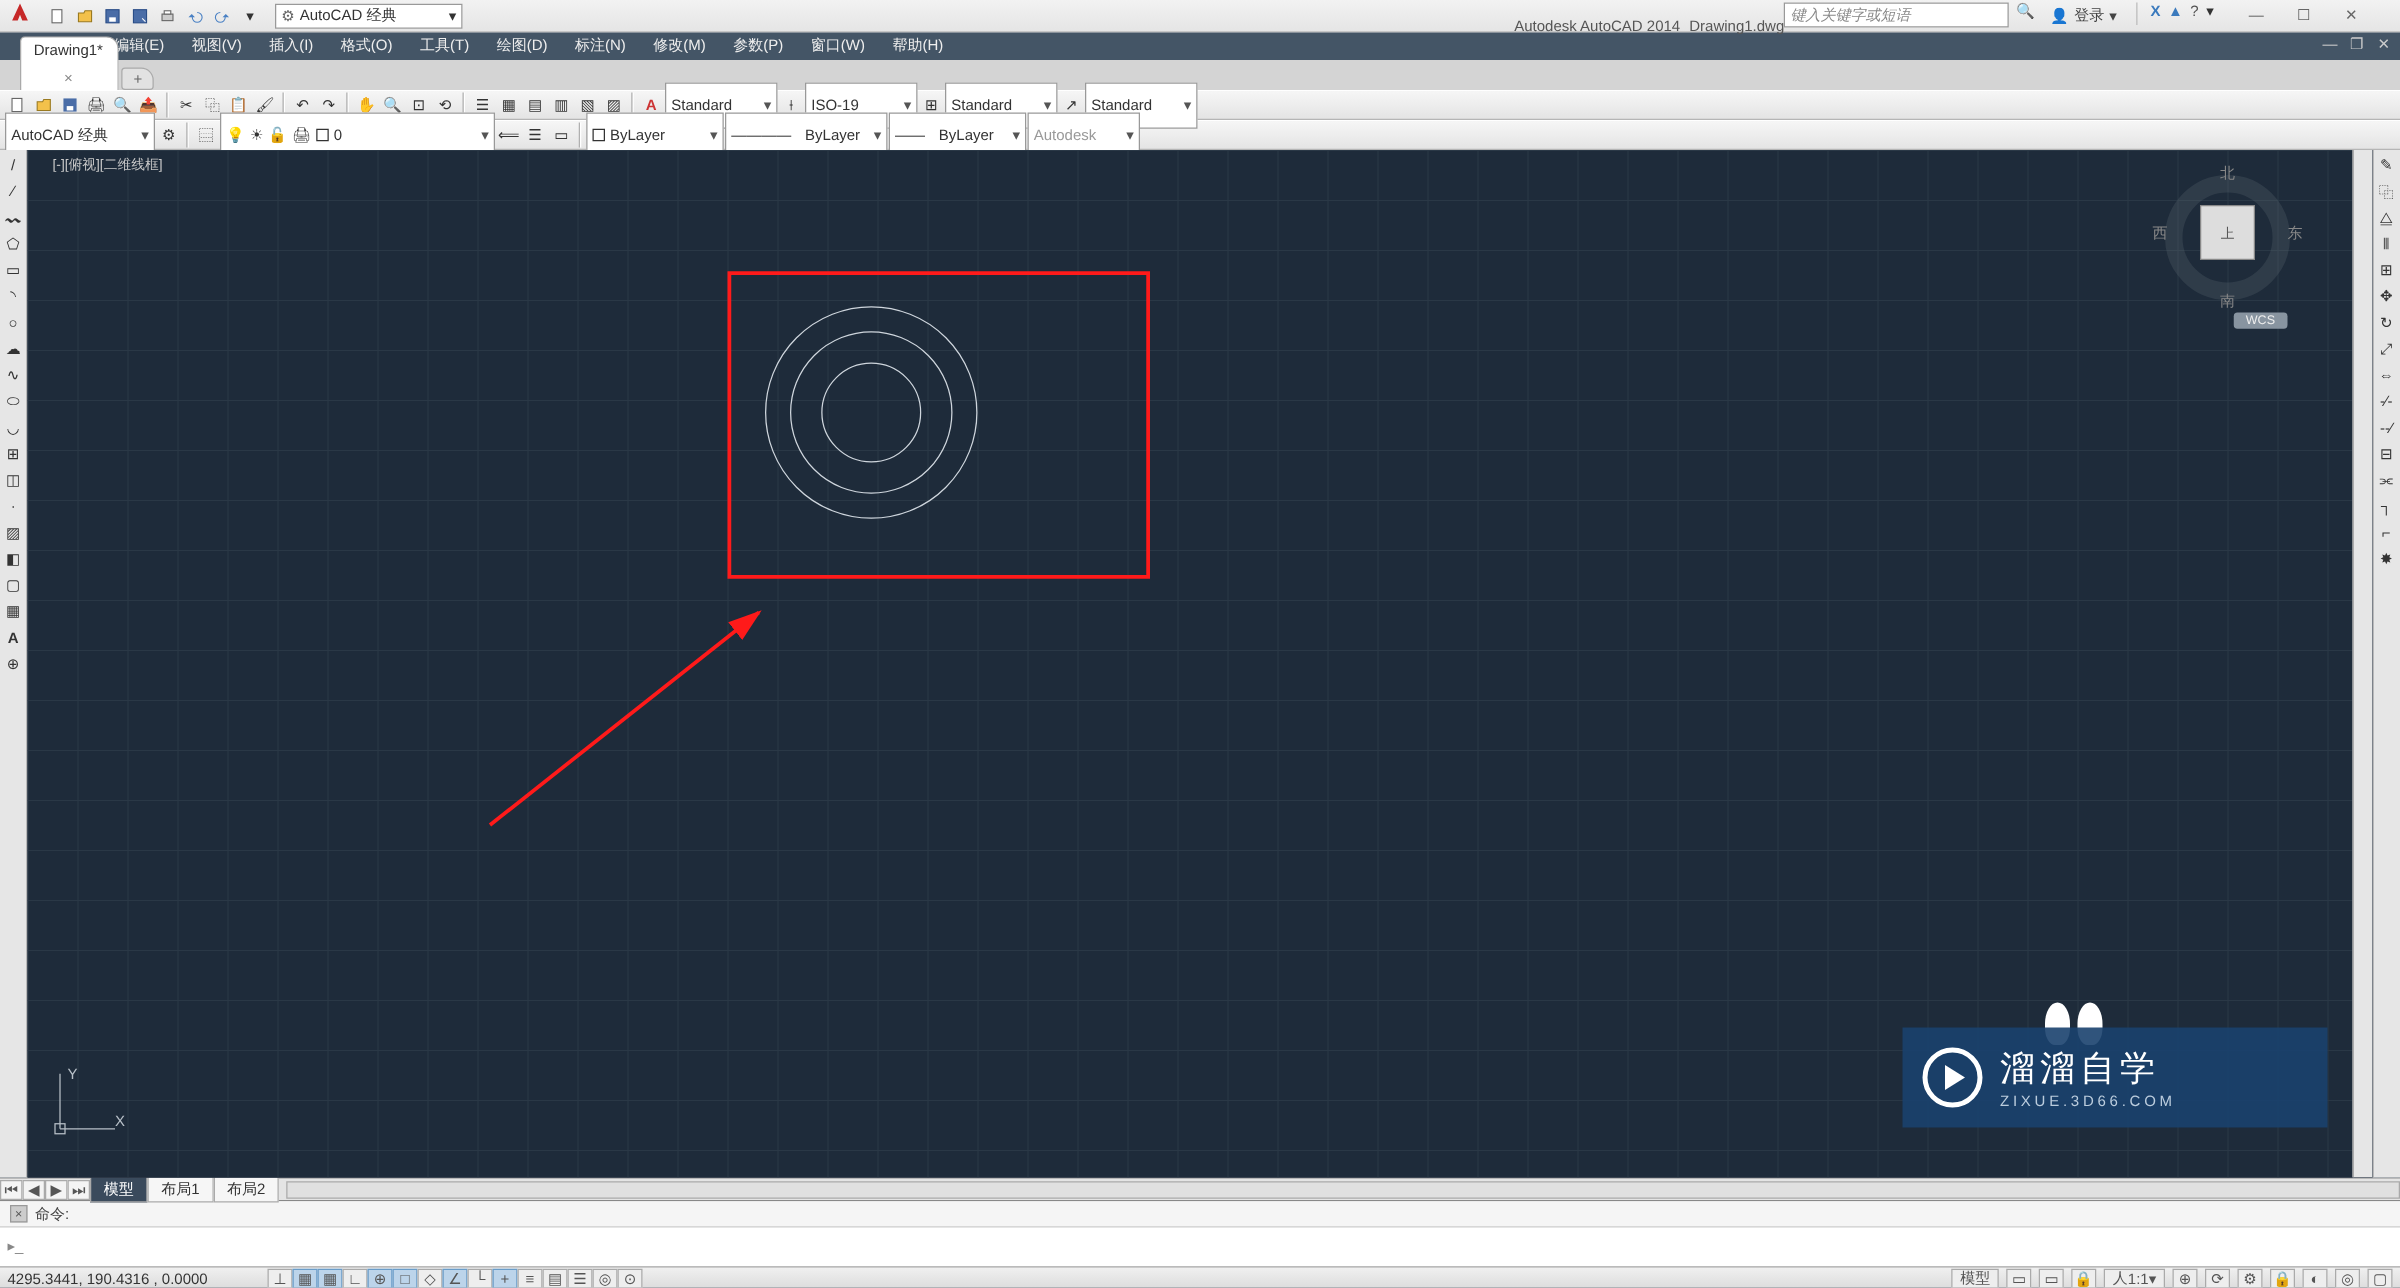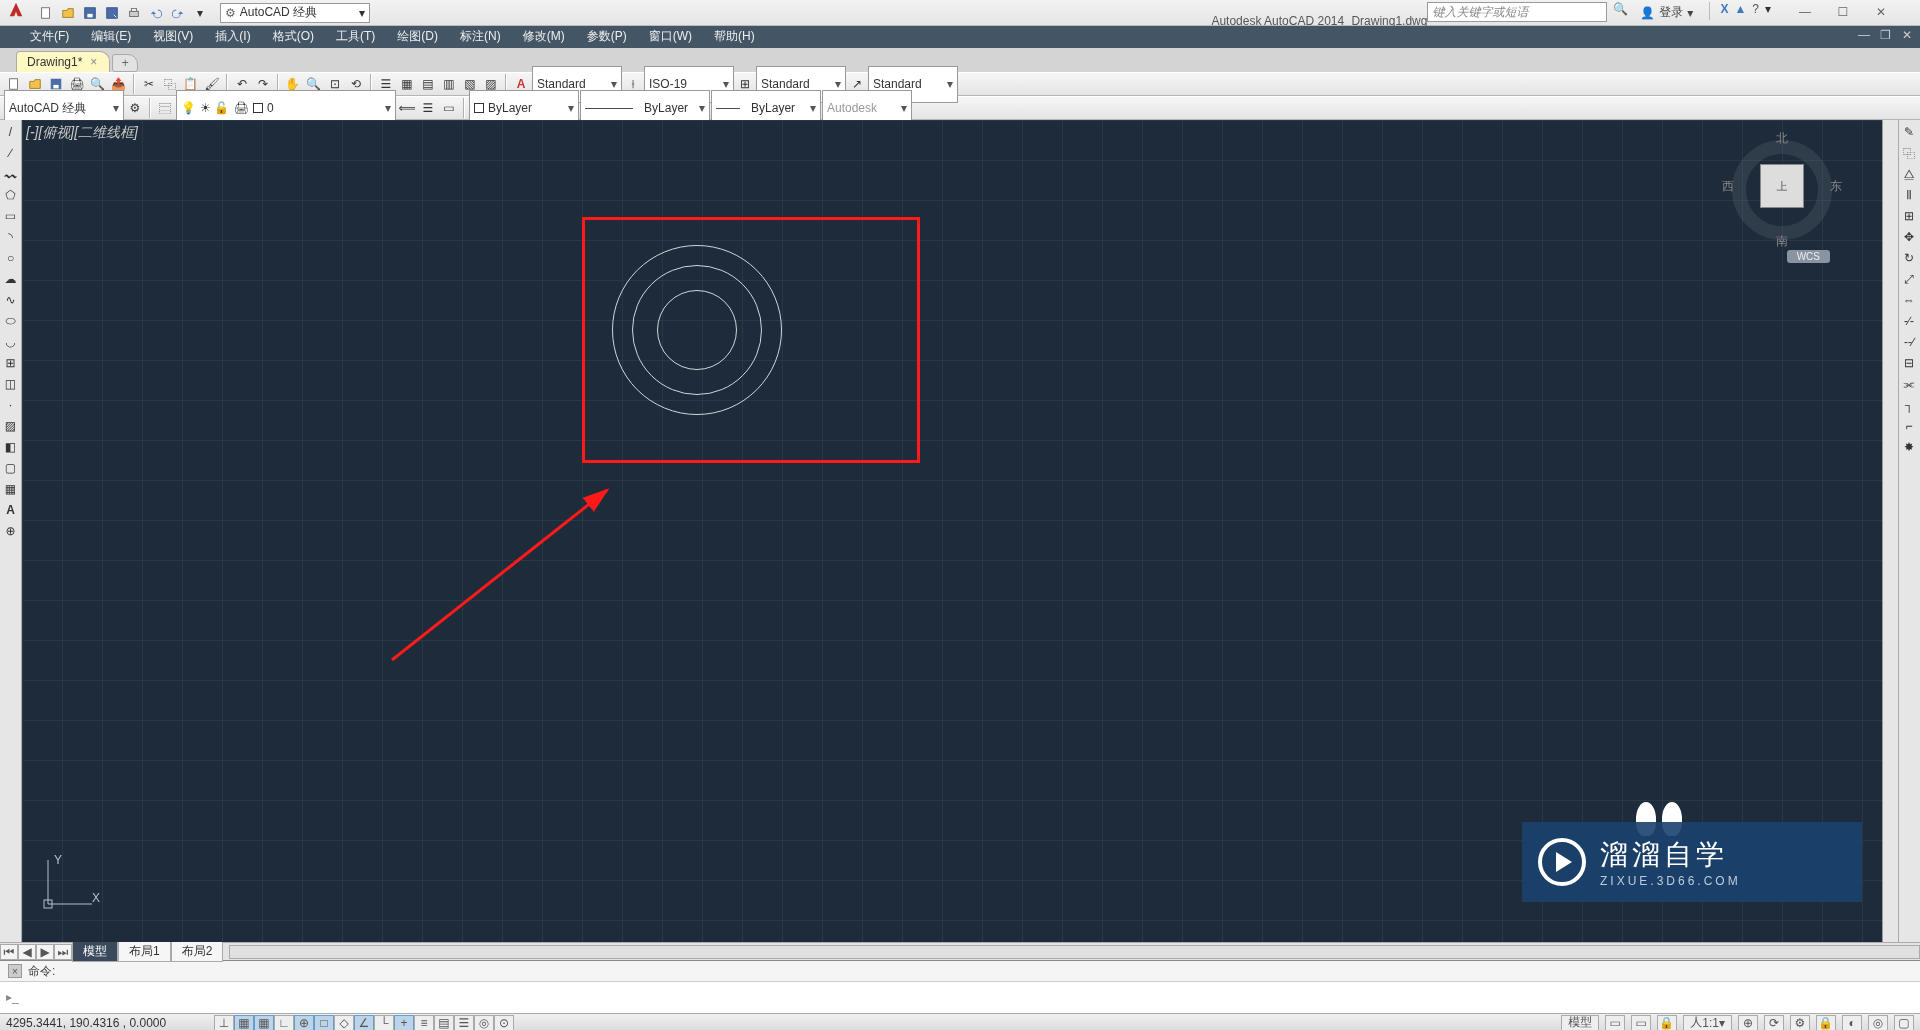--- a/index.html
+++ b/index.html
@@ -23,21 +23,21 @@
 
 
 .menubar { height:22px; background:#34495e; background:#3a4a5c; display:flex; align-items:flex-start; padding-left:20px; gap:2px; }
 .menubar{ background:#445566;}
 .menubar span { color:#eee; padding:2px 10px; cursor:pointer; font-size:12px;}
 .menubar .mdi{margin-left:auto;display:flex;gap:0;}
 .menubar .mdi span{width:22px;padding:2px 4px;color:#ccc;}
 
 
 .filetabs { height:24px; background:#d4d4d4; display:flex; align-items:flex-end; padding-left:16px; gap:0;}
-.filetab { background:#fef9c3; border:1px solid #aaa; border-bottom:none; padding:3px 12px 3px 10px; border-radius:4px 10px 0 0; font-size:11px; display:flex; align-items:center; gap:8px; margin-right:-4px;}
+.filetab { background:#ffffff; border:1px solid #aaa; border-bottom:none; padding:3px 12px 3px 10px; border-radius:4px 10px 0 0; font-size:11px; display:flex; align-items:center; gap:8px; margin-right:-4px;flex-direction:column;}
 .filetab .close{color:#888;cursor:pointer;}
 .newtab{width:26px;height:18px;background:#e2e2e2;border:1px solid #aaa;border-radius:3px 10px 3px 3px;margin-left:6px;display:flex;align-items:center;justify-content:center;color:#666;cursor:pointer;}
 
 
 .toolbar-row { height:24px; background:linear-gradient(#f6f6f6,#e4e4e4); border-top:1px solid #fff; border-bottom:1px solid #b5b5b5; display:flex; align-items:center; padding:0 4px; gap:1px;}
 .tbtn svg{width:14px;height:14px;}
 .tsep{width:2px;height:20px;border-left:1px solid #b0b0b0;border-right:1px solid #fff;margin:0 3px;}
 .tdrop { height:37px; background:#fff; border:1px solid #999; display:flex; align-items:center; padding:0 4px; font-size:11px; gap:4px; cursor:pointer;}
 .tdrop .arr{margin-left:auto;color:#555;}
 .sq{width:10px;height:10px;border:1px solid #333;display:inline-block;}
@@ -49,21 +49,21 @@
 .right-tools { width:22px; background:#e6e6e6; border-left:1px solid #aaa; display:flex; flex-direction:column; gap:1px; padding-top:2px;}
 .canvas-wrap{flex:1;position:relative;background:#1e2b3a;overflow:hidden;}
 .canvas-wrap .vscroll{position:absolute;right:0;top:0;bottom:0;width:16px;background:#e6e6e6;border-left:1px solid #999;}
 .canvas-inner{position:absolute;left:0;top:0;right:16px;bottom:0;background:#1e2b3a;}
 
 
 .grid{position:absolute;inset:0;
  background-image:linear-gradient(#2a3846 1px,transparent 1px),linear-gradient(90deg,#2a3846 1px,transparent 1px);
  background-size:40px 40px;}
 
-.viewlabel{position:absolute;left:4px;top:4px;color:#c8c8c8;font-size:14px;font-style:italic;}
+.viewlabel{position:absolute;left:20px;top:4px;color:#c8c8c8;font-size:11px;}
 
 
 .viewcube{position:absolute;right:40px;top:10px;width:120px;height:120px;color:#888;text-align:center;pointer-events:none;}
 .viewcube .n{position:absolute;top:0;left:0;right:0;}
 .viewcube .s{position:absolute;bottom:0;left:0;right:0;}
 .viewcube .w{position:absolute;left:0;top:48px;}
 .viewcube .e{position:absolute;right:0;top:48px;}
 .viewcube .cube{position:absolute;left:38px;top:34px;width:44px;height:44px;background:#ddd;border:1px solid #888;display:flex;align-items:center;justify-content:center;color:#555;font-size:11px;}
 .viewcube .ring{position:absolute;left:10px;top:10px;width:100px;height:100px;border:14px solid rgba(100,110,120,.25);border-radius:50%;}
 .wcs-badge{position:absolute;right:52px;top:130px;background:#8894a0;color:#eee;font-size:10px;padding:1px 10px;border-radius:3px;}

